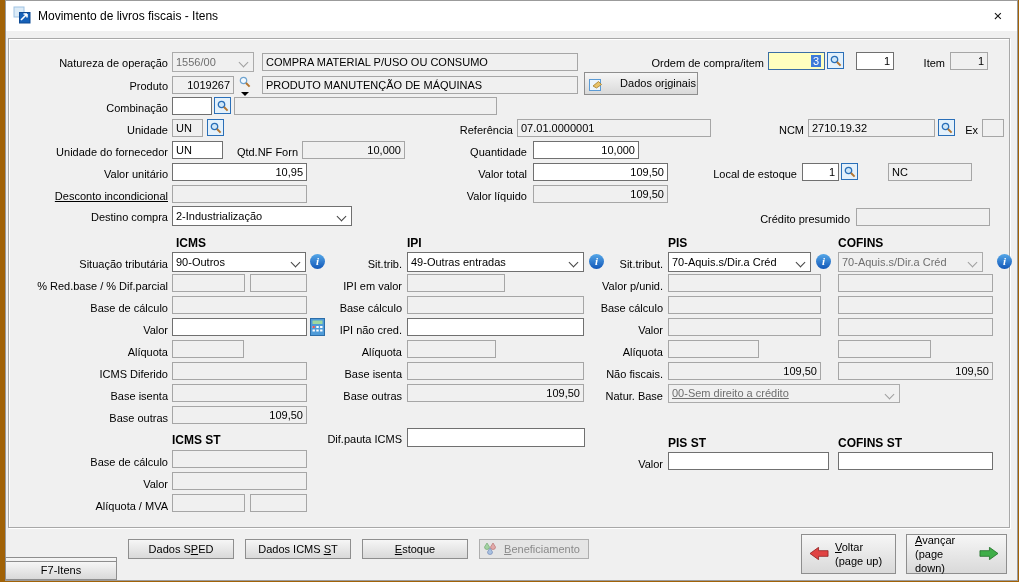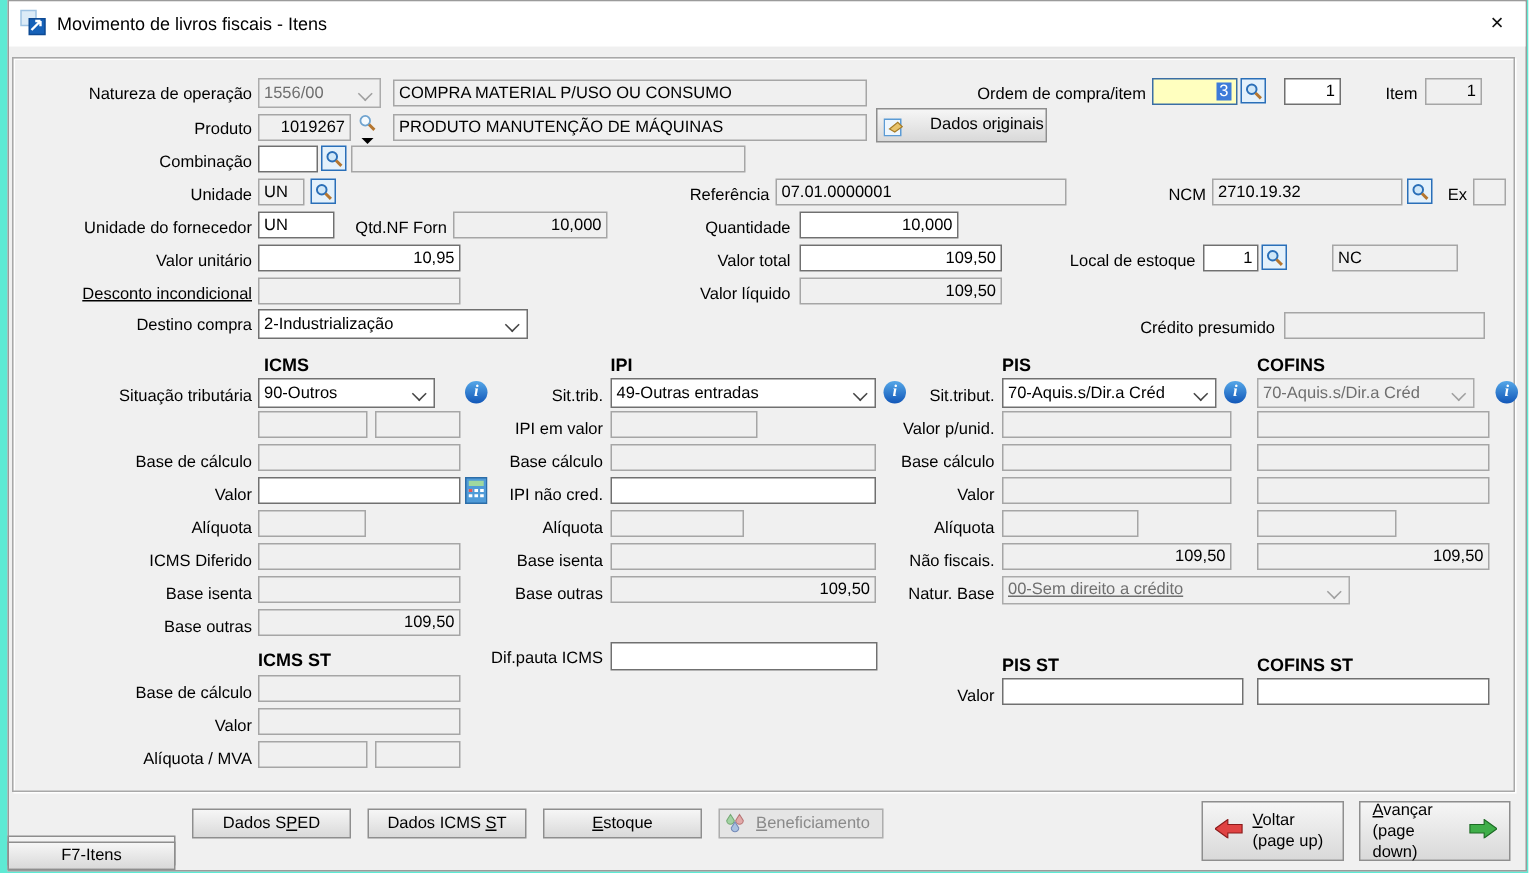--- a/index.html
+++ b/index.html
@@ -1,17 +1,17 @@
 <!DOCTYPE html>
 <html><head>
 <meta charset="utf-8">
 <style>
   html,body{margin:0;padding:0;}
   body{font-family:"Liberation Sans","DejaVu Sans",sans-serif;font-size:11px;color:#000;}
-  #stage{position:relative;width:1019px;height:582px;background:#5eead4;overflow:hidden;}
+  #stage{position:relative;width:1019px;height:582px;background:#a16207;overflow:hidden;}
   #win{position:absolute;left:5px;top:0;width:1013px;height:581px;background:#f0f0f0;
        border:1px solid #9b9b9b;box-sizing:border-box;}
   #titlebar{position:absolute;left:6px;top:1px;width:1011px;height:30px;background:#ffffff;}
   #title-text{position:absolute;left:38px;top:9px;font-size:12px;color:#000;}
   #title-icon{position:absolute;left:13px;top:6px;width:18px;height:18px;}
   #close-btn{position:absolute;left:984px;top:4px;width:28px;height:24px;text-align:center;
              line-height:24px;font-size:15px;color:#111;cursor:default;}
   #panel{position:absolute;left:8px;top:38px;width:1002px;height:490px;box-sizing:border-box;
          border:1px solid #a8a8a8;box-shadow:inset 1px 1px 0 #ffffff, 1px 1px 0 #ffffff;}
   .lbl{position:absolute;height:16px;line-height:16px;text-align:right;white-space:nowrap;}
@@ -161,35 +161,36 @@
     <span>2-Industrialização</span><span class="chev"></span></div>
   <span class="lbl" style="left:738px;top:211px;width:112px;">Crédito presumido</span>
   <div class="fld ro" style="left:856px;top:208px;width:134px;"></div>
 
   <span class="sechdr" style="left:176px;top:236px;">ICMS</span>
   <span class="sechdr" style="left:407px;top:236px;">IPI</span>
   <span class="sechdr" style="left:668px;top:236px;">PIS</span>
   <span class="sechdr" style="left:838px;top:236px;">COFINS</span>
 
   <span class="lbl" style="left:20px;top:256px;width:148px;">Situação tributária</span>
-  <div class="fld combo h20" style="left:172px;top:252px;width:118px;">
+  <div class="fld combo h20" style="left:172px;top:252px;width:134px;">
     <span>90-Outros</span><span class="chev"></span></div>
   <span class="info" style="left:310px;top:254px;">i</span>
   <span class="lbl" style="left:300px;top:256px;width:102px;">Sit.trib.</span>
   <div class="fld combo h20" style="left:407px;top:252px;width:177px;">
     <span>49-Outras entradas</span><span class="chev"></span></div>
   <span class="info" style="left:589px;top:254px;">i</span>
   <span class="lbl" style="left:560px;top:256px;width:103px;">Sit.tribut.</span>
   <div class="fld combo h20" style="left:668px;top:252px;width:143px;">
     <span>70-Aquis.s/Dir.a Créd</span><span class="chev"></span></div>
   <span class="info" style="left:816px;top:254px;">i</span>
   <div class="fld combo h20 dis" style="left:838px;top:252px;width:145px;">
     <span>70-Aquis.s/Dir.a Créd</span><span class="chev"></span></div>
   <span class="info" style="left:997px;top:254px;">i</span>
 
+  <span class="lbl" style="left:10px;top:278px;width:158px;">% Red.base / % Dif.parcial</span>
   <div class="fld ro" style="left:172px;top:274px;width:73px;"></div>
   <div class="fld ro" style="left:250px;top:274px;width:57px;"></div>
   <span class="lbl" style="left:300px;top:278px;width:102px;">IPI em valor</span>
   <div class="fld ro" style="left:407px;top:274px;width:98px;"></div>
   <span class="lbl" style="left:560px;top:278px;width:103px;">Valor p/unid.</span>
   <div class="fld ro" style="left:668px;top:274px;width:153px;"></div>
   <div class="fld ro" style="left:838px;top:274px;width:155px;"></div>
 
   <span class="lbl" style="left:20px;top:300px;width:148px;">Base de cálculo</span>
   <div class="fld ro" style="left:172px;top:296px;width:135px;"></div>

